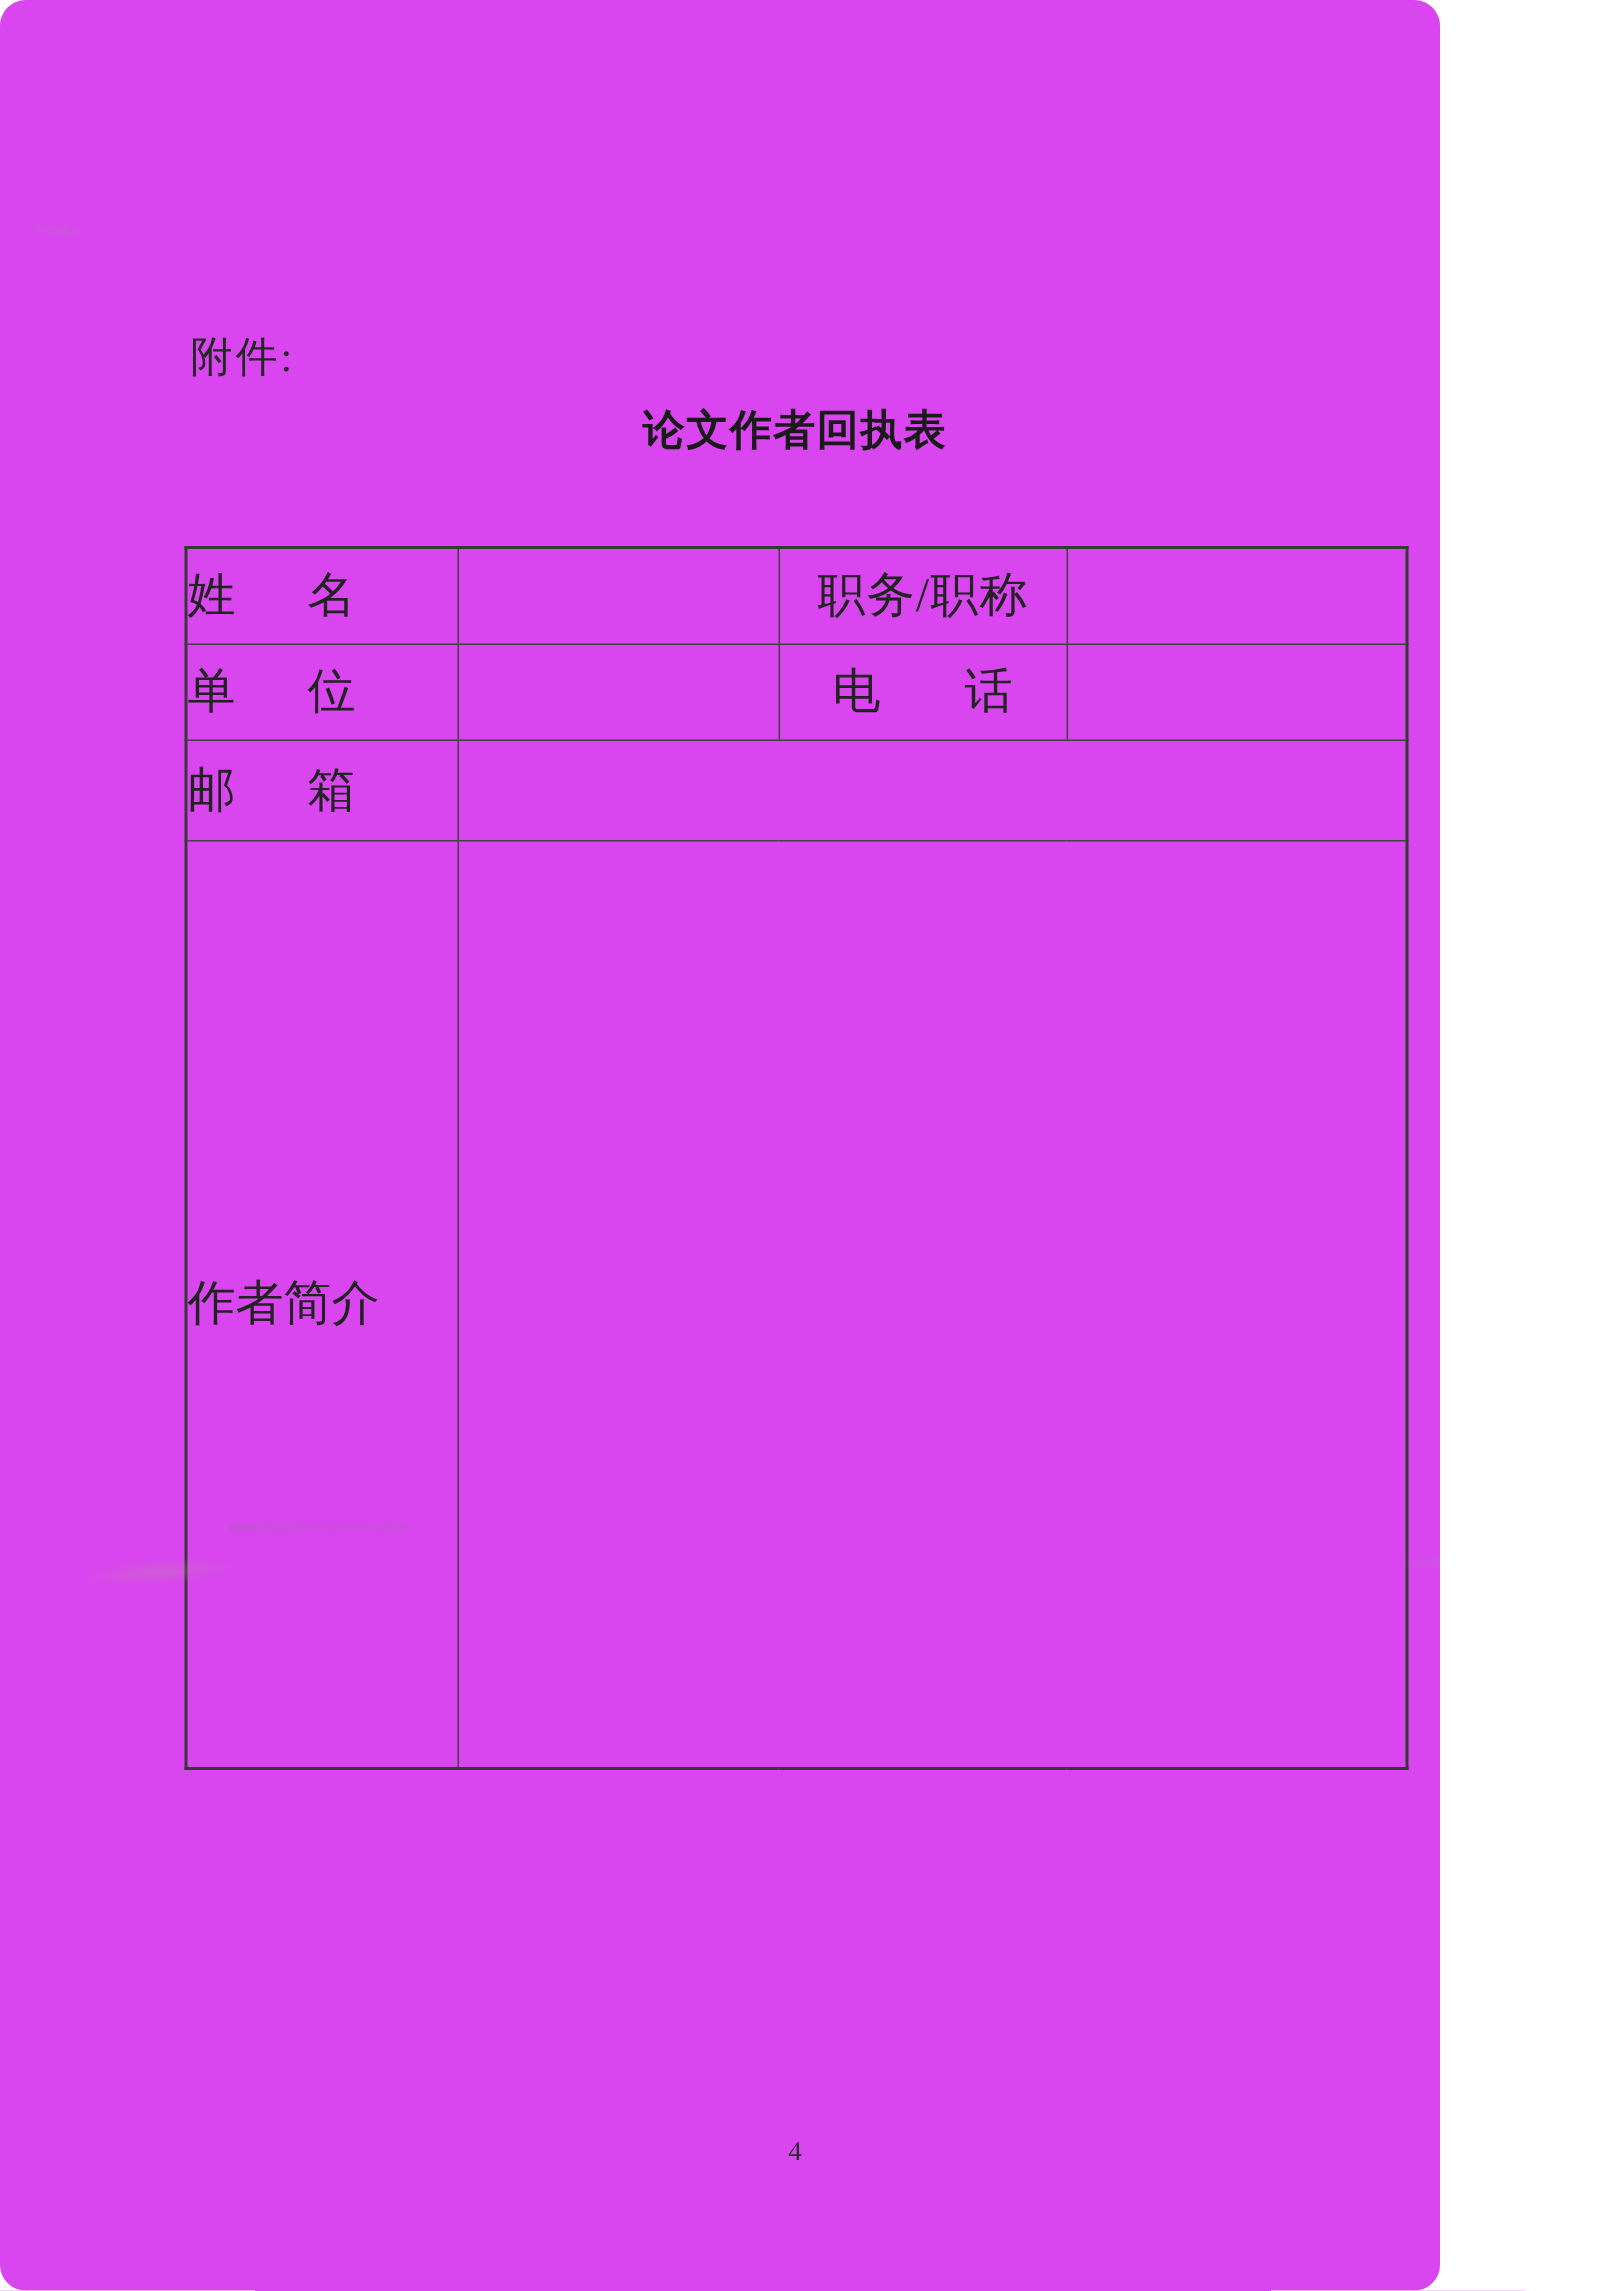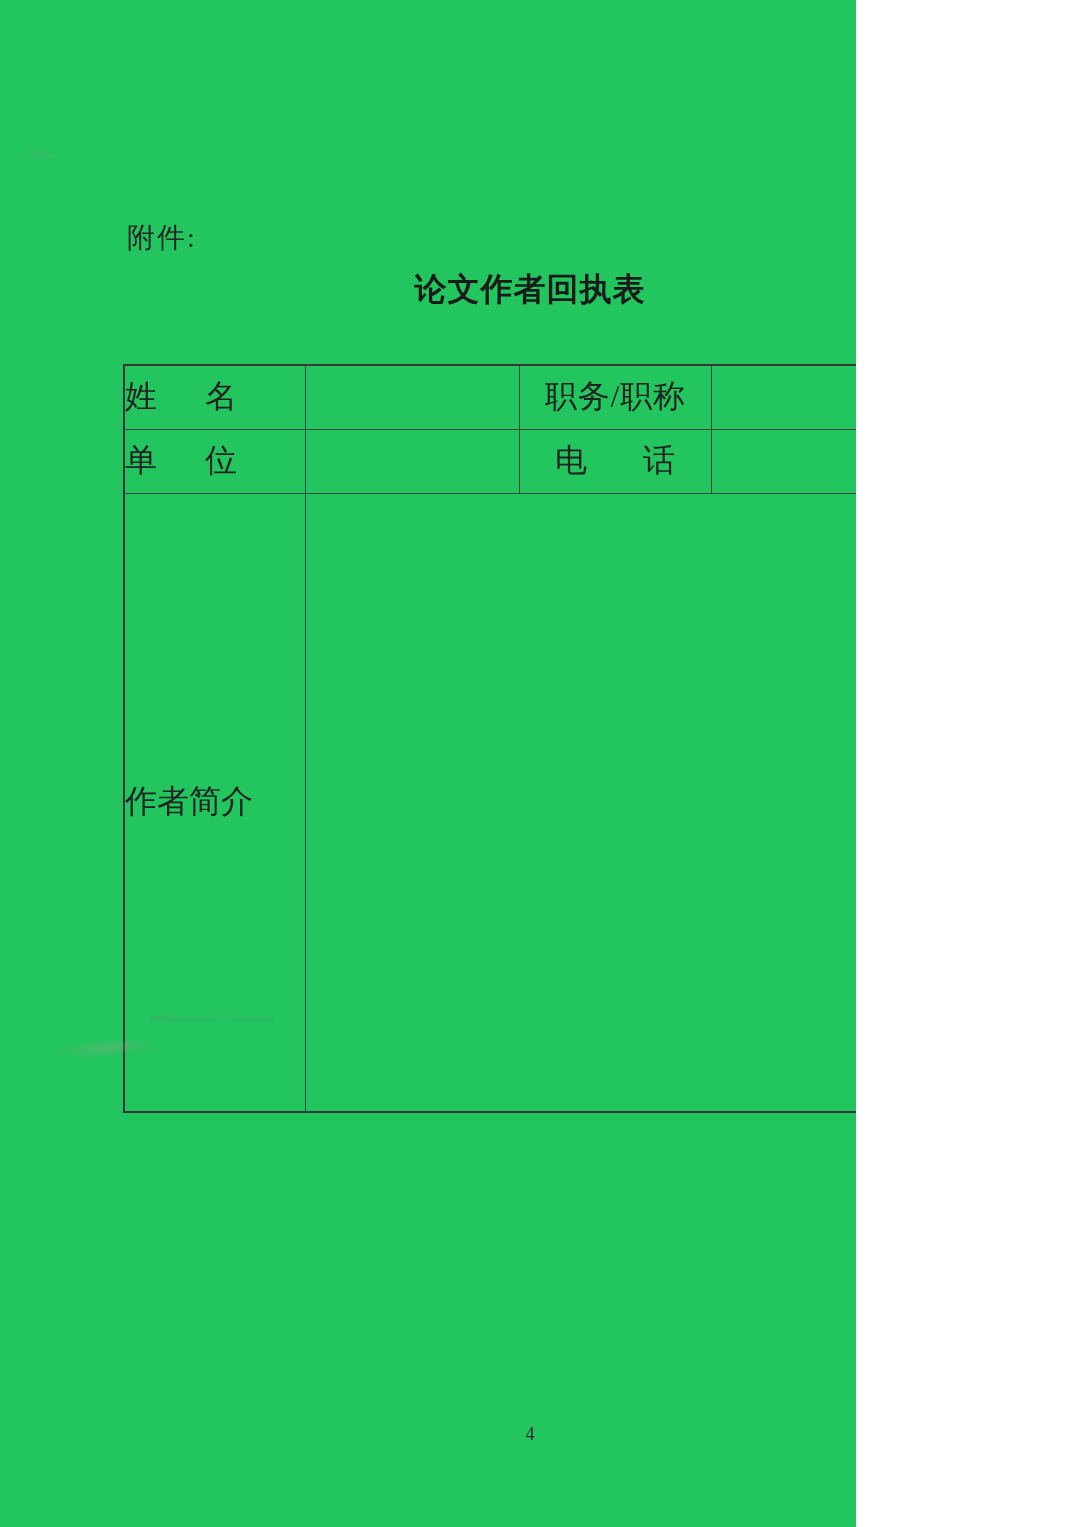--- a/index.html
+++ b/index.html
@@ -2,44 +2,45 @@
 <html><head>
 <meta charset="utf-8">
 <style>
   html, body {
     margin: 0;
     padding: 0;
     background: #ffffff;
   }
   .page {
     position: relative;
-    width: 856px;
+    width: 960px;
     height: 1527px;
-    background: #22c55e;
+    background: #d946ef;
     overflow: hidden;
     font-family: "Liberation Serif", "DejaVu Serif", serif;
     color: #1f1f1f;
+    border-radius: 17px;
   }
   .attachment {
     position: absolute;
     left: 127px;
     top: 219px;
     font-size: 28px;
     letter-spacing: 2px;
     color: #262626;
   }
   .doc-title {
     position: absolute;
     left: 123px;
     top: 268px;
     width: 814px;
     text-align: center;
     font-family: "Liberation Sans", "DejaVu Sans", sans-serif;
     font-weight: 600;
-    font-size: 32px;
+    font-size: 28px;
     letter-spacing: 1px;
     color: #1a1a1a;
   }
   table.form {
     position: absolute;
     left: 123px;
     top: 364px;
     width: 814px;
     border-collapse: collapse;
     table-layout: fixed;
@@ -141,20 +142,26 @@
         </td>
         <td></td>
         <td class="labm">
           <span class="jspread w120">电话</span>
         </td>
         <td></td>
       </tr>
 
 
 
+      <tr class="r5">
+        <td class="lab">
+          <span class="jspread w112">邮箱</span>
+        </td>
+        <td colspan="3"></td>
+      </tr>
 
       <tr class="r6">
         <td class="lab">
           <span class="jspread w112">作者简介</span>
         </td>
         <td colspan="3"></td>
       </tr>
     </tbody>
   </table>
 

